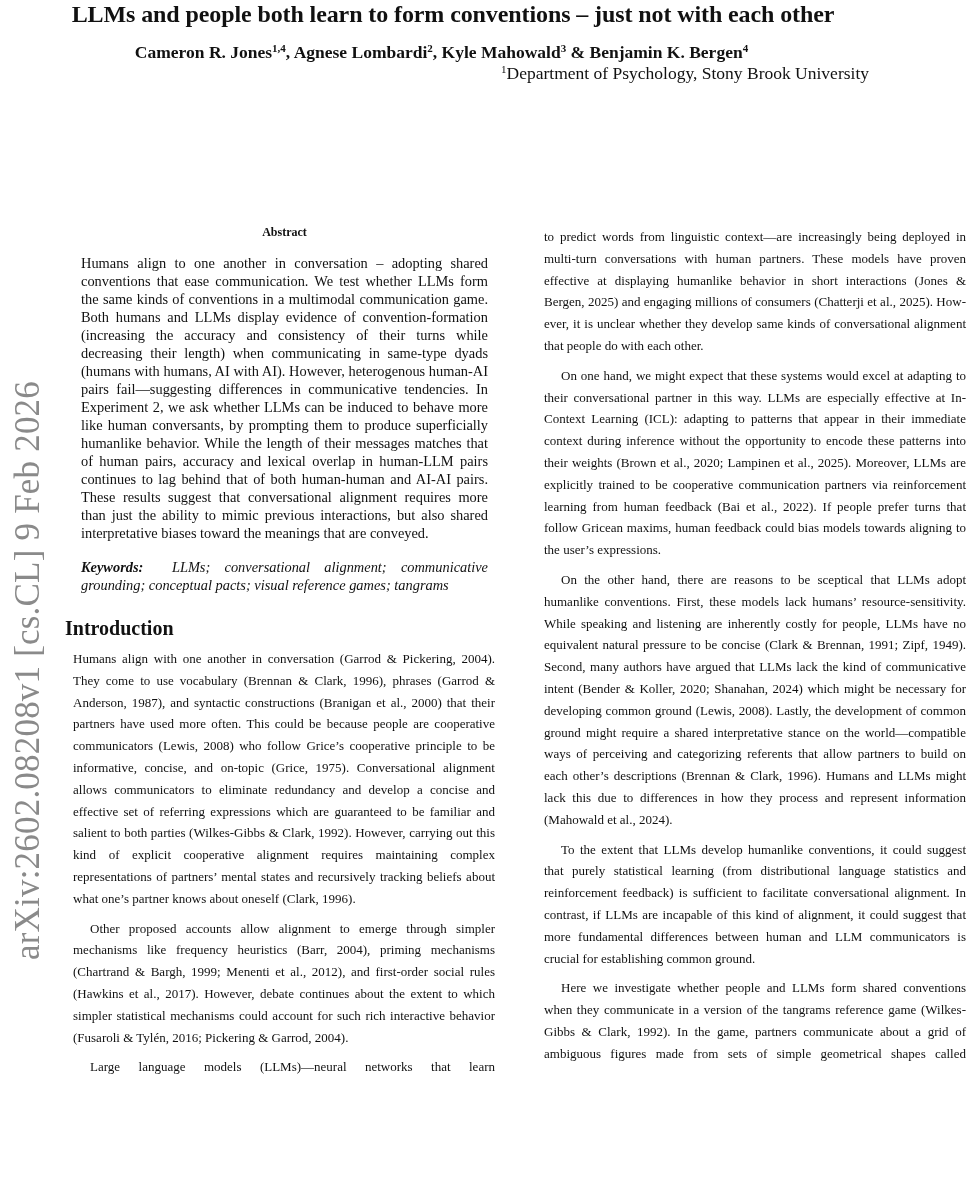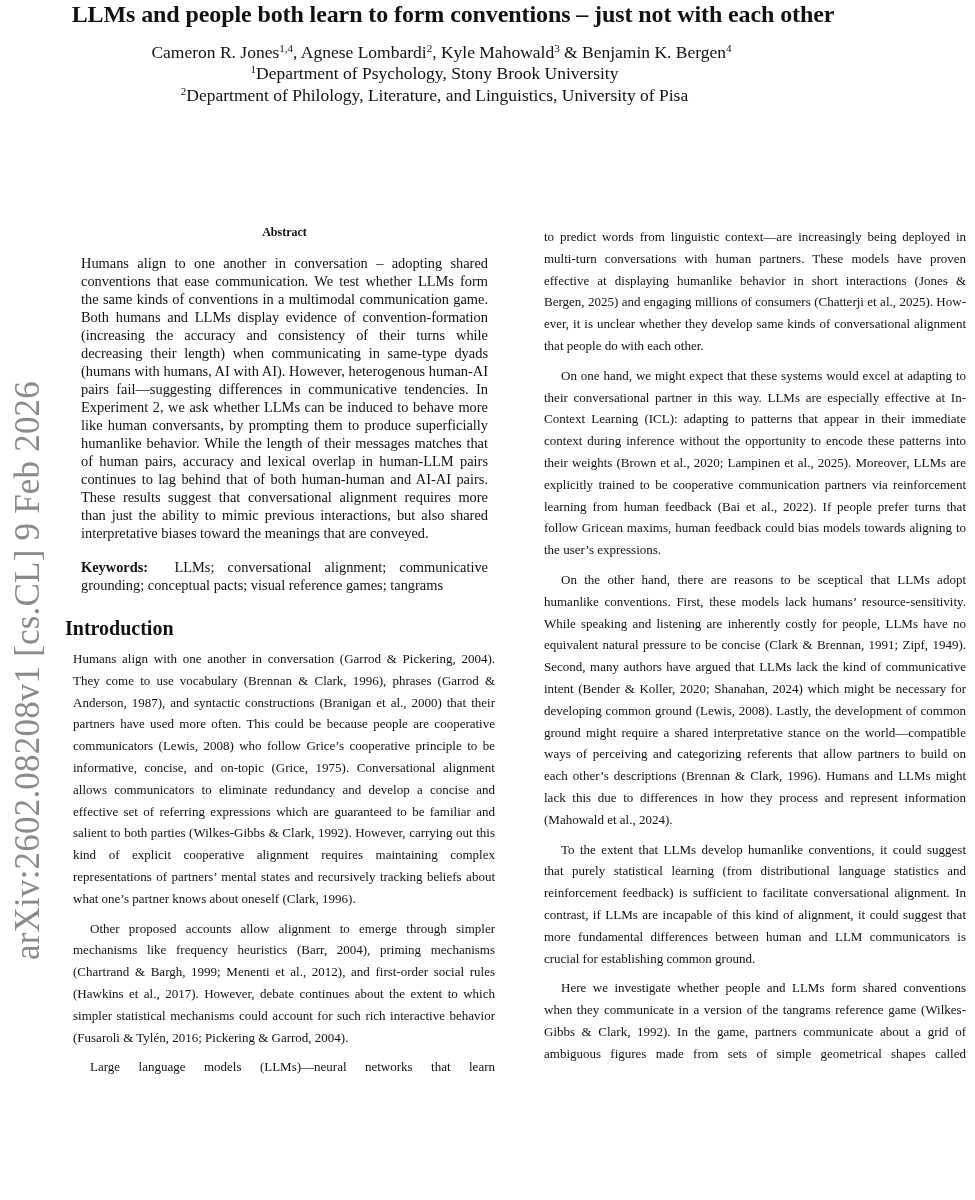--- a/index.html
+++ b/index.html
@@ -6,44 +6,44 @@
   body {
     width: 975px; height: 1200px; position: relative; overflow: hidden;
     font-family: "Liberation Serif", "DejaVu Serif", serif; color: #111;
   }
   .title {
     position: absolute; left: 0; width: 906px; top: 0px; text-align: center;
     font-weight: bold; font-size: 24px; line-height: 28px; letter-spacing: -0.1px;
   }
   .authors {
     position: absolute; left: 0; width: 883px; top: 41px; text-align: center;
-    font-weight: normal; font-size: 17.5px; line-height: 22px;
+    font-weight: bold; font-size: 17.5px; line-height: 22px;
   }
   .affils {
-    position: absolute; left: 0; width: 869px; top: 63px; text-align: center;
+    position: absolute; left: 0; width: 869px; top: 63px; text-align: right;
     font-size: 17.5px; line-height: 21.6px;
   }
   .affils div { white-space: nowrap; }
   sup { font-size: 11px; line-height: 0; vertical-align: 6px; }
   .arxiv {
     position: absolute; left: 8px; top: 960px;
     transform-origin: 0 0; transform: rotate(-90deg);
     font-size: 35px; color: #8a8a8a; white-space: nowrap; letter-spacing: 0.2px;
     line-height: 40px;
   }
   .col-left { position: absolute; left: 65px; width: 438px; top: 222px; }
   .col-right { position: absolute; left: 536px; width: 438px; top: 218px; }
   .abstract { margin: 0 15px 0 16px; }
   .abstract h2 {
     text-align: center; font-size: 12px; font-weight: bold; margin: 0 0 12px 0; line-height: 20px;
   }
   .abstract p {
     margin: 0; font-size: 14.4px; line-height: 18px; text-align: justify;
   }
-  .keywords { margin-top: 16px !important; }
+  .keywords { margin-top: 16px !important; font-style: italic; }
   .keywords b { font-weight: bold; }
   .section-title {
     text-align: left; font-size: 20px; font-weight: bold; margin: 22px 0 8px 0; line-height: 24px;
   }
   .body p {
     margin: 8px; font-size: 13px; line-height: 21.8px; text-align: justify; hyphens: manual;
   }
   .body p.indent { text-indent: 17px; }
   .body p + p { margin-top: 2px; }
 </style>
@@ -54,21 +54,20 @@
 
 <div class="authors">
   <span>Cameron R. Jones</span><sup>1,4</sup><span>, </span>
   <span>Agnese Lombardi</span><sup>2</sup><span>, </span>
   <span>Kyle Mahowald</span><sup>3</sup><span> &amp; </span>
   <span>Benjamin K. Bergen</span><sup>4</sup>
 </div>
 
 <div class="affils">
   <div><sup>1</sup><span>Department of Psychology, Stony Brook University</span></div>
-  <div><sup>2</sup><span>Department of Philology, Literature, and Linguistics, University of Pisa</span></div>
 </div>
 
 <div class="arxiv">arXiv:2602.08208v1  [cs.CL]  9 Feb 2026</div>
 
 <div class="col-left">
   <div class="abstract">
     <h2>Abstract</h2>
     <p>Humans align to one another in conversation – adopting shared conventions that ease communication.  We test whether LLMs form the same kinds of conventions in a multimodal commu­nication game.  Both humans and LLMs display evidence of convention-formation (increasing the accuracy and consistency of their turns while decreasing their length) when communi­cating in same-type dyads (humans with humans, AI with AI). However, heterogenous human-AI pairs fail—suggesting differ­ences in communicative tendencies.  In Experiment 2, we ask whether LLMs can be induced to behave more like human con­versants, by prompting them to produce superficially humanlike behavior.  While the length of their messages matches that of human pairs, accuracy and lexical overlap in human-LLM pairs continues to lag behind that of both human-human and AI-AI pairs.  These results suggest that conversational alignment re­quires more than just the ability to mimic previous interactions, but also shared interpretative biases toward the meanings that are conveyed.</p>
     <p class="keywords"><b>Keywords:</b>&nbsp; <span>LLMs; conversational alignment; communicative grounding; conceptual pacts; visual reference games; tangrams</span></p>
   </div>

